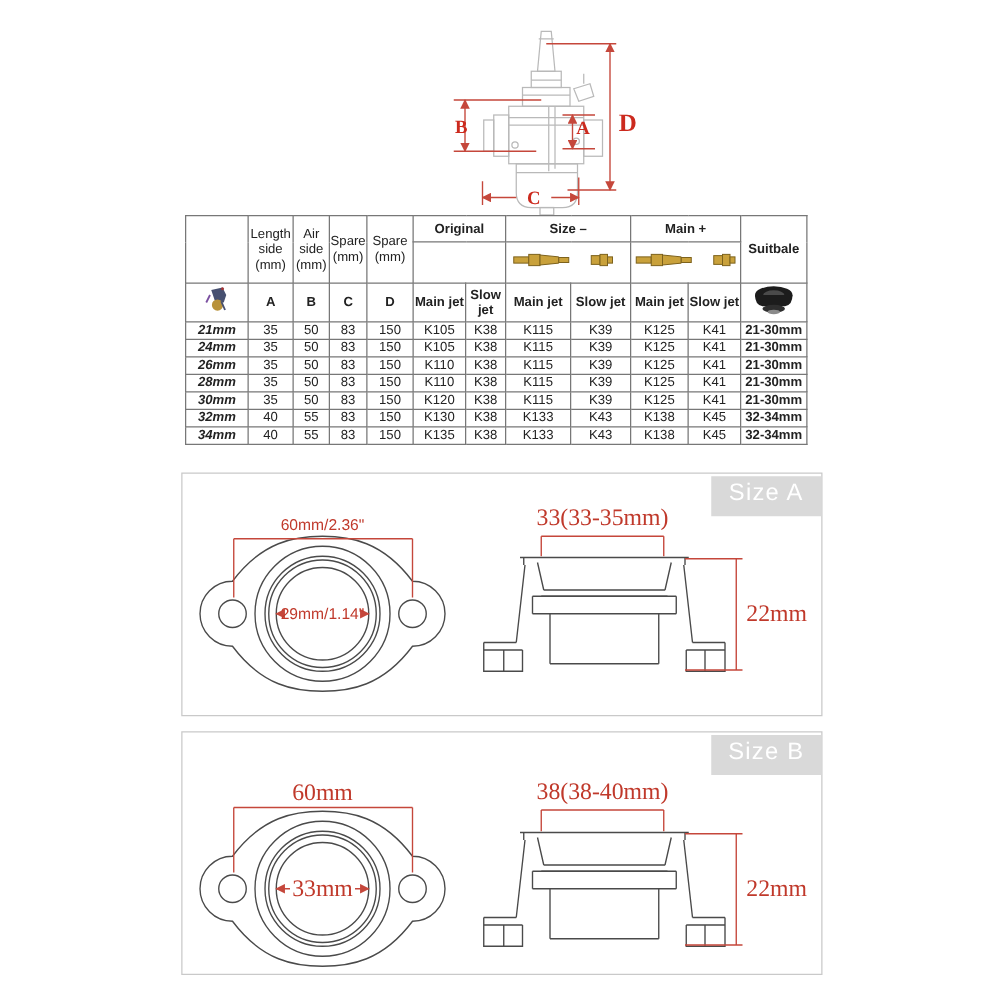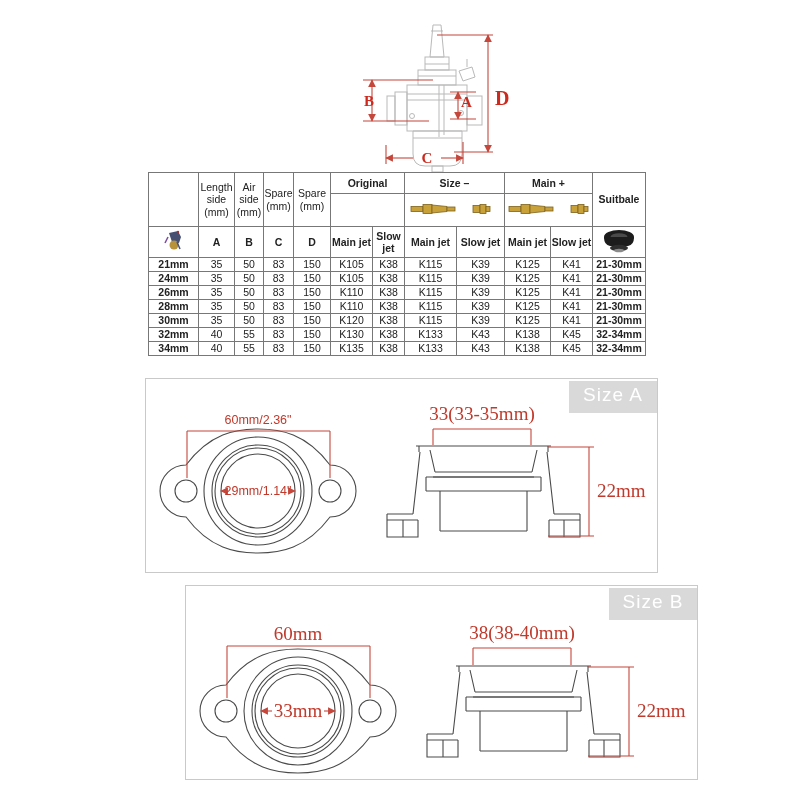--- a/index.html
+++ b/index.html
@@ -12,30 +12,30 @@
   table.spec td{border:1px solid #777;text-align:center;vertical-align:middle;padding:0;
                 font-size:10.5px;color:#222;line-height:1.15;overflow:hidden;background:#fff;}
   tr.hrow1 td{height:20px;}
   tr.hrow2 td{height:32px;}
   tr.hrow3 td{height:30px;}
   tr.brow td{height:13px;}
   td.hdr{font-size:10px;color:#111;line-height:1.05;}
   td.grp{font-weight:bold;font-size:11px;color:#111;}
   td.letter{color:#d03028;font-weight:bold;font-size:13px;}
   td.jet{color:#d03028;font-weight:bold;font-size:10.5px;line-height:1.0;padding:0 6px;}
-  td.bsize{color:#2828cc;font-weight:bold;}
+  td.bsize{color:#2828cc;font-weight:bold;font-style:italic;}
   td.suit{color:#2828cc;font-weight:bold;font-size:10px;margin-top:36px;}
   td.no-r{border-right:none;}
   td.no-l{border-left:none;}
   td.diag{background-image:linear-gradient(to bottom right,transparent 48.8%,#777 48.8%,#777 51.2%,transparent 51.2%);}
 
   
   .panel{position:absolute;left:145px;width:511px;border:1px solid #c9c9c9;background:#fff;}
   .panelA{top:378px;height:193px;}
-  .panelB{top:585px;height:193px;margin-left:40px;}
+  .panelB{top:585px;height:193px;}
   .badge{position:absolute;top:2px;right:0;width:88px;height:32px;background:#d9d9d9;
          color:#ffffff;font-size:19px;line-height:28px;text-align:center;letter-spacing:1px;}
 
   
   .ink{stroke:#4a4a4a;stroke-width:1.1;fill:none;}
   .ink2{stroke:#b9b9b9;stroke-width:1;fill:none;}
   .dim{stroke:#c5473b;stroke-width:1.1;fill:none;}
   .lblS{font:12.5px "Liberation Sans",sans-serif;fill:#c0392b;}
   .lblF{font:19px "Liberation Serif",serif;fill:#c0392b;}
   .dimL{font:bold 15px "Liberation Serif",serif;fill:#cc2a1e;}

